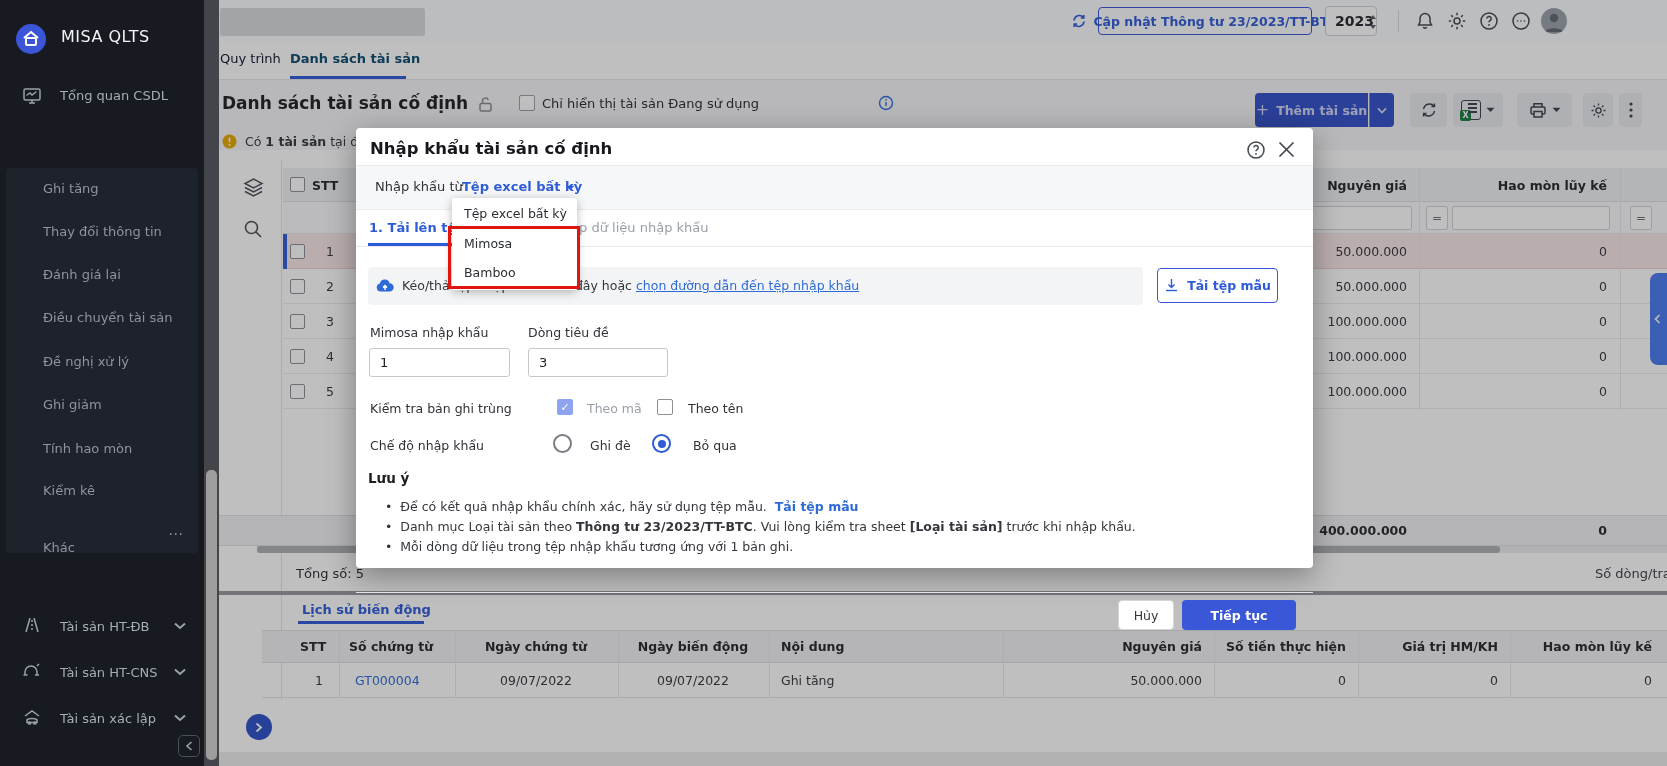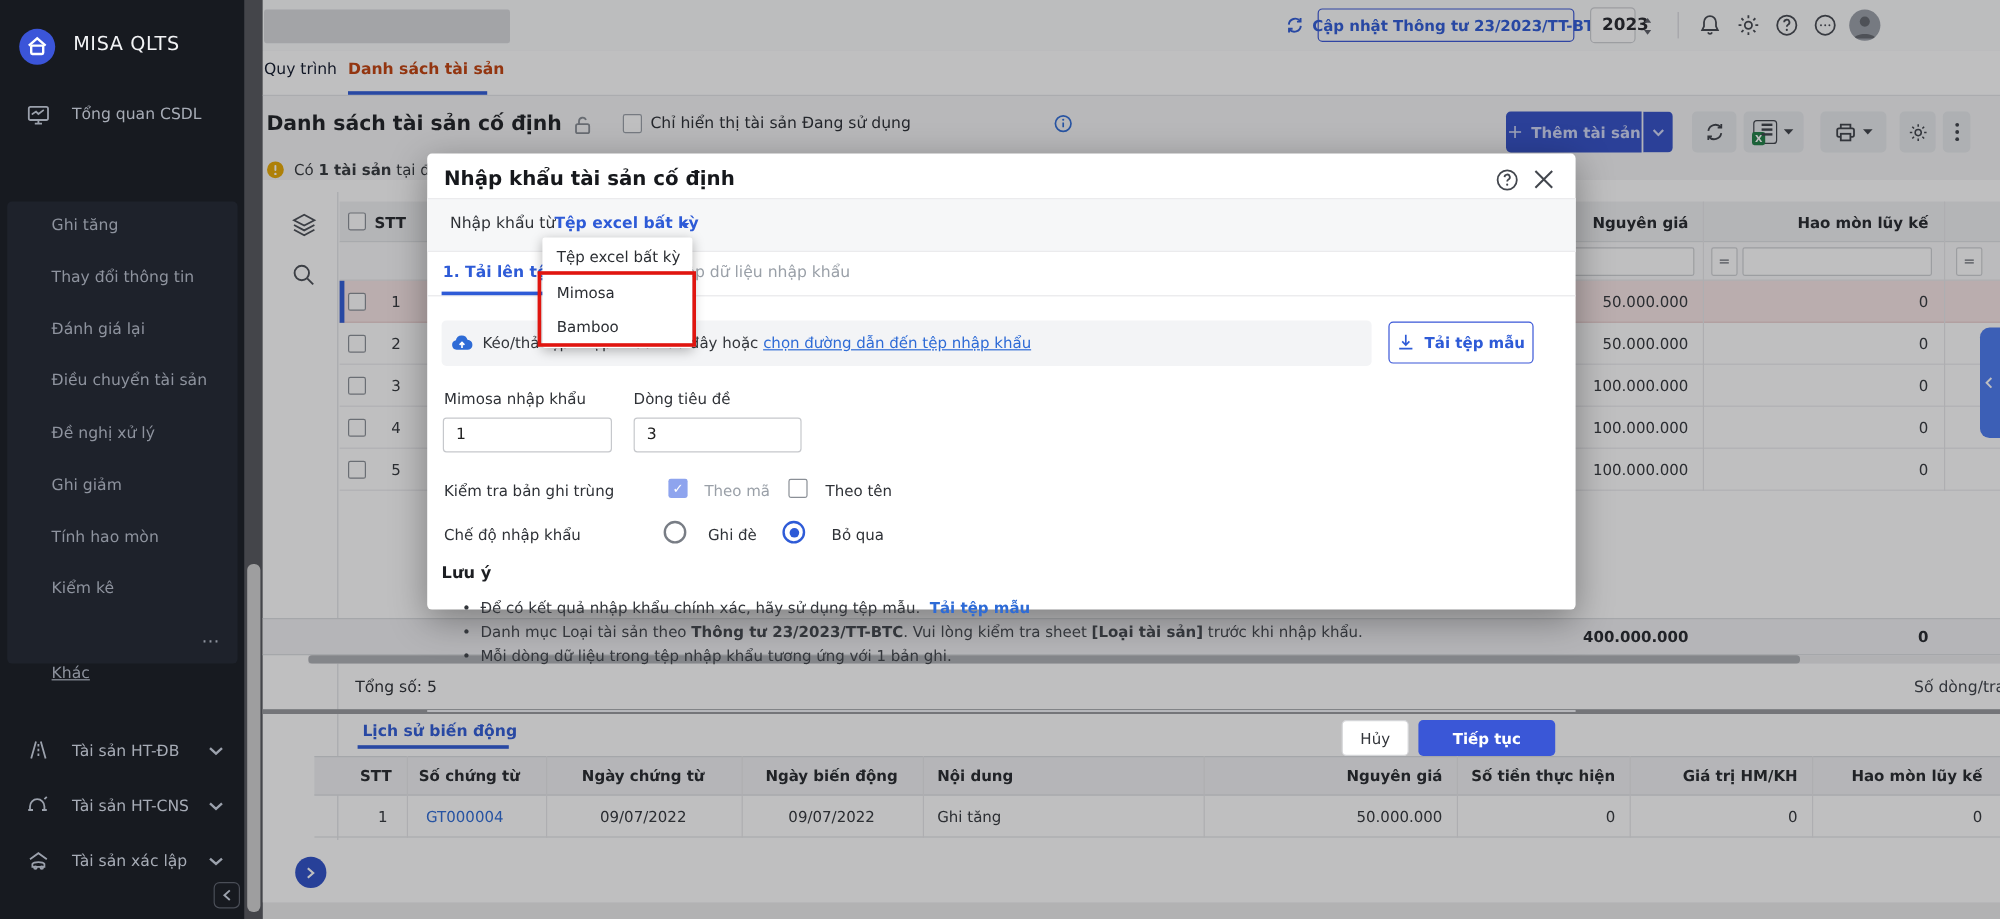--- a/index.html
+++ b/index.html
@@ -22,21 +22,21 @@
   .card{left:219px;top:150px;width:1448px;height:602px;background:#ffffff;z-index:1;}
   .btn-gray{background:#e8eaed;border-radius:4px;color:#3c4047;display:flex;align-items:center;justify-content:center;gap:5px;}
   .th{font-weight:bold;font-size:12.5px;color:#24272c;}
   .cell{font-size:12.5px;color:#33363b;}
   .vline{background:#e8e8ea;width:1px;}
   .filter-input{background:#fff;border:1px solid #cfd1d4;border-radius:2px;}
   .opbox{background:#fff;border:1px solid #cfd1d4;border-radius:2px;font-size:12px;color:#6a6e75;
          display:flex;align-items:center;justify-content:center;}
   
   .overlay{left:204px;top:0;width:1463px;height:766px;background:rgba(25,25,28,0.28);z-index:5;}
-  .modal{left:356px;top:128px;width:957px;height:380px;background:#fff;border-radius:4px;
+  .modal{left:356px;top:128px;width:957px;height:440px;background:#fff;border-radius:4px;
          box-shadow:0 8px 30px rgba(0,0,0,.35);z-index:10;}
   .mlabel{font-size:12.5px;color:#2f3237;}
   .minput{border:1px solid #c6c8cc;border-radius:3px;font-size:13px;color:#222;padding:0 10px;
           font-family:"DejaVu Sans","Liberation Sans",sans-serif;outline:none;}
   .link{color:#2e6bd6;}
   .dropdown{left:452px;top:198px;width:125px;height:92px;background:#fff;z-index:11;
             box-shadow:0 2px 10px rgba(0,0,0,.28);border-radius:2px;}
   .dd-item{position:absolute;left:12px;font-size:12.5px;color:#2b2e33;white-space:nowrap;}
   .redbox{left:448px;top:226px;width:132px;height:63px;border:3px solid #e0150f;z-index:12;}
   .chk{border:1px solid #8a8f96;border-radius:2px;background:#fff;}
@@ -69,21 +69,21 @@
 
   <div class="a" style="left:6px;top:168px;width:192px;height:385px;background:#1e222b;border-radius:4px;"></div>
   <div class="a sub-label txt" style="left:43px;top:181px;z-index:7;">Ghi tăng</div>
   <div class="a sub-label txt" style="left:43px;top:224px;z-index:7;">Thay đổi thông tin</div>
   <div class="a sub-label txt" style="left:43px;top:267px;z-index:7;">Đánh giá lại</div>
   <div class="a sub-label txt" style="left:43px;top:310px;z-index:7;">Điều chuyển tài sản</div>
   <div class="a sub-label txt" style="left:43px;top:354px;z-index:7;">Đề nghị xử lý</div>
   <div class="a sub-label txt" style="left:43px;top:397px;z-index:7;">Ghi giảm</div>
   <div class="a sub-label txt" style="left:43px;top:441px;z-index:7;">Tính hao mòn</div>
   <div class="a sub-label txt" style="left:43px;top:483px;z-index:7;">Kiểm kê</div>
-  <div class="a sub-label txt" style="left:43px;top:554px;z-index:7;text-decoration:underline;">Khác</div>
+  <div class="a sub-label txt" style="left:43px;top:540px;z-index:7;">Khác</div>
   <div class="a sub-label txt" style="left:168px;top:525px;z-index:7;font-size:15px;">⋯</div>
 
   <div class="a" style="left:0;top:612px;width:204px;height:30px;">
     <span class="a side-icon" style="left:22px;top:3px;">
       <svg width="20" height="20" viewBox="0 0 20 20" fill="none" stroke="#9ba1ac" stroke-width="1.5">
           <path d="M4 17 8 3M16 17 12 3"></path>
           <path d="M10 5v2M10 9v2M10 13v2" stroke-dasharray="2 2"></path>
         </svg>
     </span>
     <span class="a side-label txt" style="left:60px;top:7px;">Tài sản HT-ĐB</span>
@@ -140,21 +140,21 @@
 <div class="a" style="left:1098px;top:7px;width:214px;height:28px;border:1px solid #3a57d7;border-radius:4px;background:#fbfcfd;display:flex;align-items:center;justify-content:center;gap:7px;z-index:2;">
   <span>
       <svg width="14" height="14" viewBox="0 0 14 14" fill="none" stroke="#2e5bd7" stroke-width="1.6">
         <path d="M11.5 3.5A5.4 5.4 0 0 0 2 6.5M2.5 10.5A5.4 5.4 0 0 0 12 7.5"></path>
         <path d="M11.8 1v3h-3M2.2 13v-3h3"></path>
       </svg>
     </span>
   <span class="txt" style="color:#2e5bd7;font-size:12.5px;font-weight:bold;">Cập nhật Thông tư 23/2023/TT-BTC</span>
 </div>
 
-<div class="a" style="left:1325px;top:6px;width:38px;height:30px;border:1px solid #cfd1d4;border-radius:4px;background:#fff;z-index:2;">
+<div class="a" style="left:1325px;top:6px;width:52px;height:30px;border:1px solid #cfd1d4;border-radius:4px;background:#fff;z-index:2;">
   <span class="a txt" style="left:9px;top:6px;font-size:14px;font-weight:bold;color:#24262b;">2023</span>
   <span class="a" style="left:42px;top:5px;">
     <svg width="10" height="20" viewBox="0 0 10 20" fill="#5a5e66">
         <path d="M5 3 8 7H2z"></path>
         <path d="M5 17 2 13h6z"></path>
       </svg>
   </span>
 </div>
 <div class="a" style="left:1398px;top:10px;width:1px;height:22px;background:#d7d9dc;z-index:2;"></div>
 
@@ -187,21 +187,21 @@
 </span>
 <span class="a" style="left:1541px;top:8px;width:26px;height:26px;border-radius:50%;background:#9aa0a8;overflow:hidden;z-index:2;">
   <svg width="26" height="26" viewBox="0 0 26 26">
       <circle cx="13" cy="10" r="4.2" fill="#63676e"></circle>
       <path d="M4 24c1.5-5 16.5-5 18 0z" fill="#63676e"></path>
     </svg>
 </span>
 
 <div class="a tabrow"></div>
 <div class="a txt" style="left:220px;top:51px;font-size:13px;color:#0f172a;z-index:2;">Quy trình</div>
-<div class="a txt" style="left:290px;top:51px;font-size:13px;font-weight:bold;color:#c2410c;z-index:2;">Danh sách tài sản</div>
+<div class="a txt" style="left:290px;top:51px;font-size:13px;font-weight:bold;color:#0c4a6e;z-index:2;">Danh sách tài sản</div>
 <div class="a" style="left:290px;top:76px;width:116px;height:3px;background:#2e5bd7;z-index:2;"></div>
 
 <div class="a pagehead"></div>
 <div class="a txt" style="left:222px;top:93px;font-size:17px;font-weight:bold;color:#1d1f23;z-index:2;">Danh sách tài sản cố định</div>
 <span class="a" style="left:477px;top:96px;z-index:2;">
   <svg width="17" height="17" viewBox="0 0 17 17" fill="none" stroke="#878c94" stroke-width="1.5">
       <rect x="3" y="7.5" width="11" height="7.5" rx="1.5"></rect>
       <path d="M5.5 7.5V5a3 3 0 0 1 5.8-1"></path>
     </svg>
 </span>

